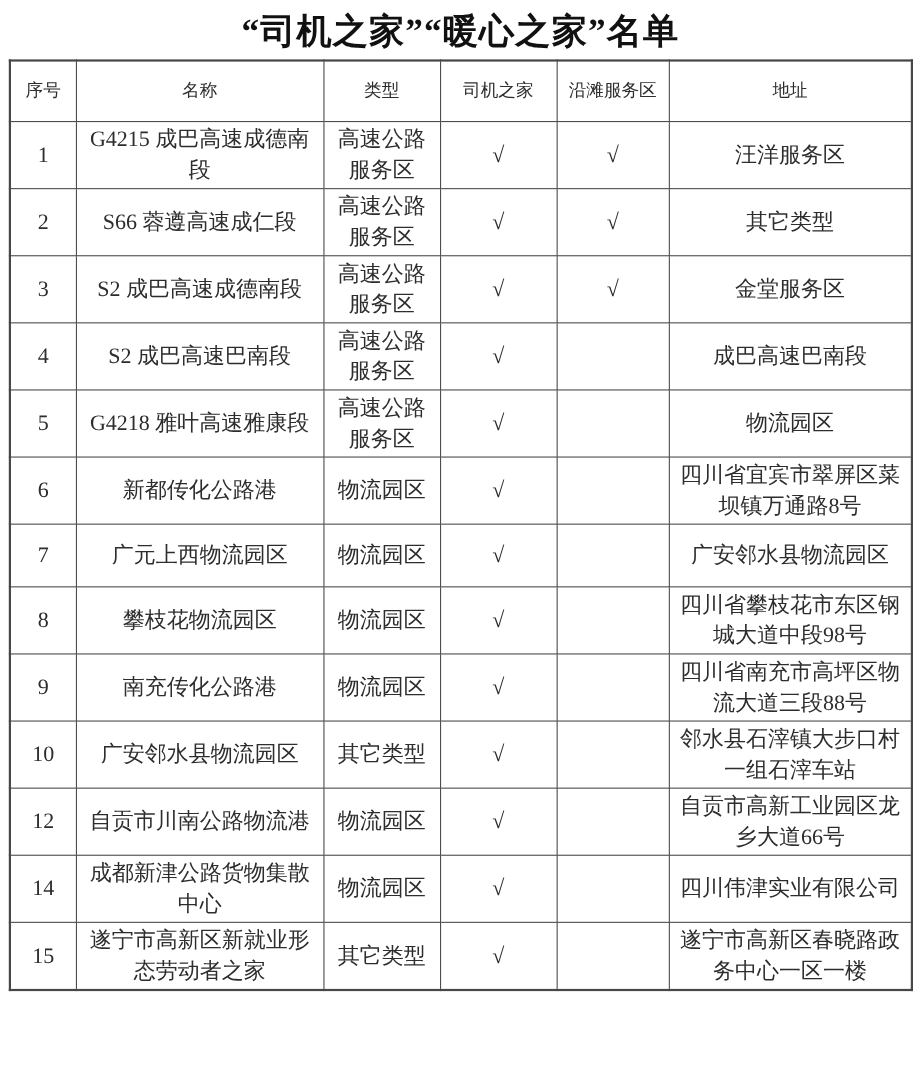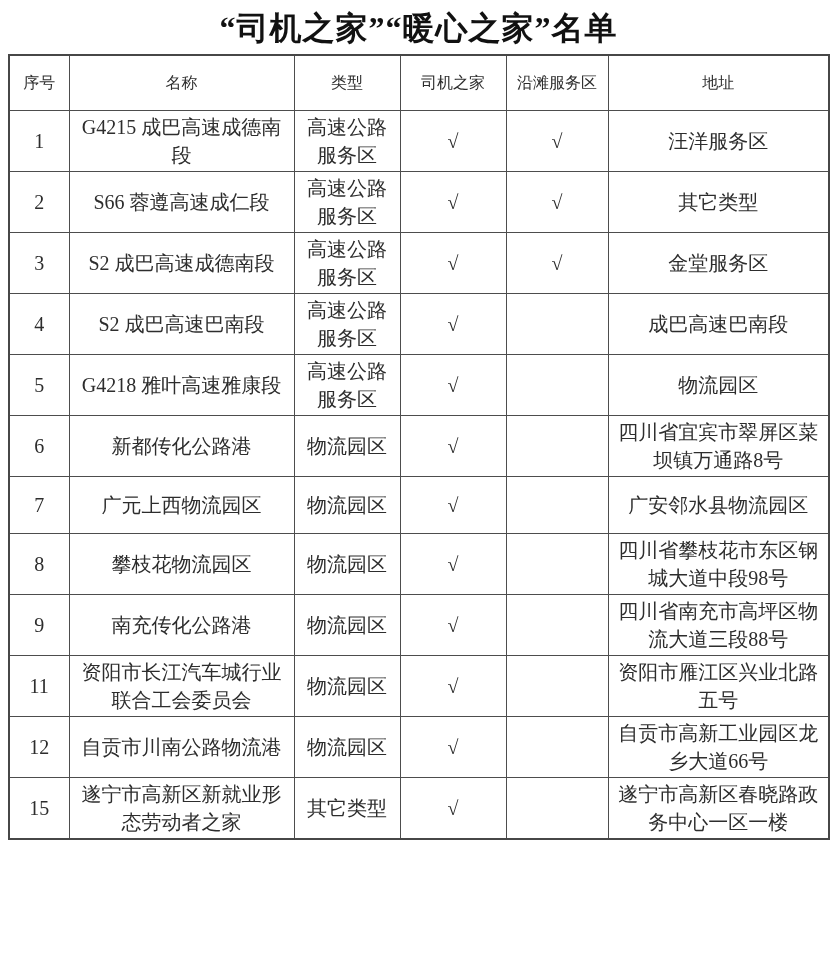--- a/index.html
+++ b/index.html
@@ -156,34 +156,42 @@
         </tr>
         <tr>
           <td>9</td>
           <td>南充传化公路港</td>
           <td>物流园区</td>
           <td class="check">√</td>
           <td class="check"></td>
           <td>四川省南充市高坪区物流大道三段88号</td>
         </tr>
         <tr>
-          <td>11</td>
-          <td>资阳市长江汽车城行业联合工会委员会</td>
-          <td>物流园区</td>
-          <td class="check">√</td>
-          <td class="check"></td>
-          <td>资阳市雁江区兴业北路五号</td>
+          <td>10</td>
+          <td>广安邻水县物流园区</td>
+          <td>其它类型</td>
+          <td class="check">√</td>
+          <td class="check"></td>
+          <td>邻水县石滓镇大步口村一组石滓车站</td>
         </tr>
         <tr>
           <td>12</td>
           <td>自贡市川南公路物流港</td>
           <td>物流园区</td>
           <td class="check">√</td>
           <td class="check"></td>
           <td>自贡市高新工业园区龙乡大道66号</td>
+        </tr>
+        <tr>
+          <td>14</td>
+          <td>成都新津公路货物集散中心</td>
+          <td>物流园区</td>
+          <td class="check">√</td>
+          <td class="check"></td>
+          <td>四川伟津实业有限公司</td>
         </tr>
         <tr>
           <td>15</td>
           <td>遂宁市高新区新就业形态劳动者之家</td>
           <td>其它类型</td>
           <td class="check">√</td>
           <td class="check"></td>
           <td>遂宁市高新区春晓路政务中心一区一楼</td>
         </tr>
       </tbody>

